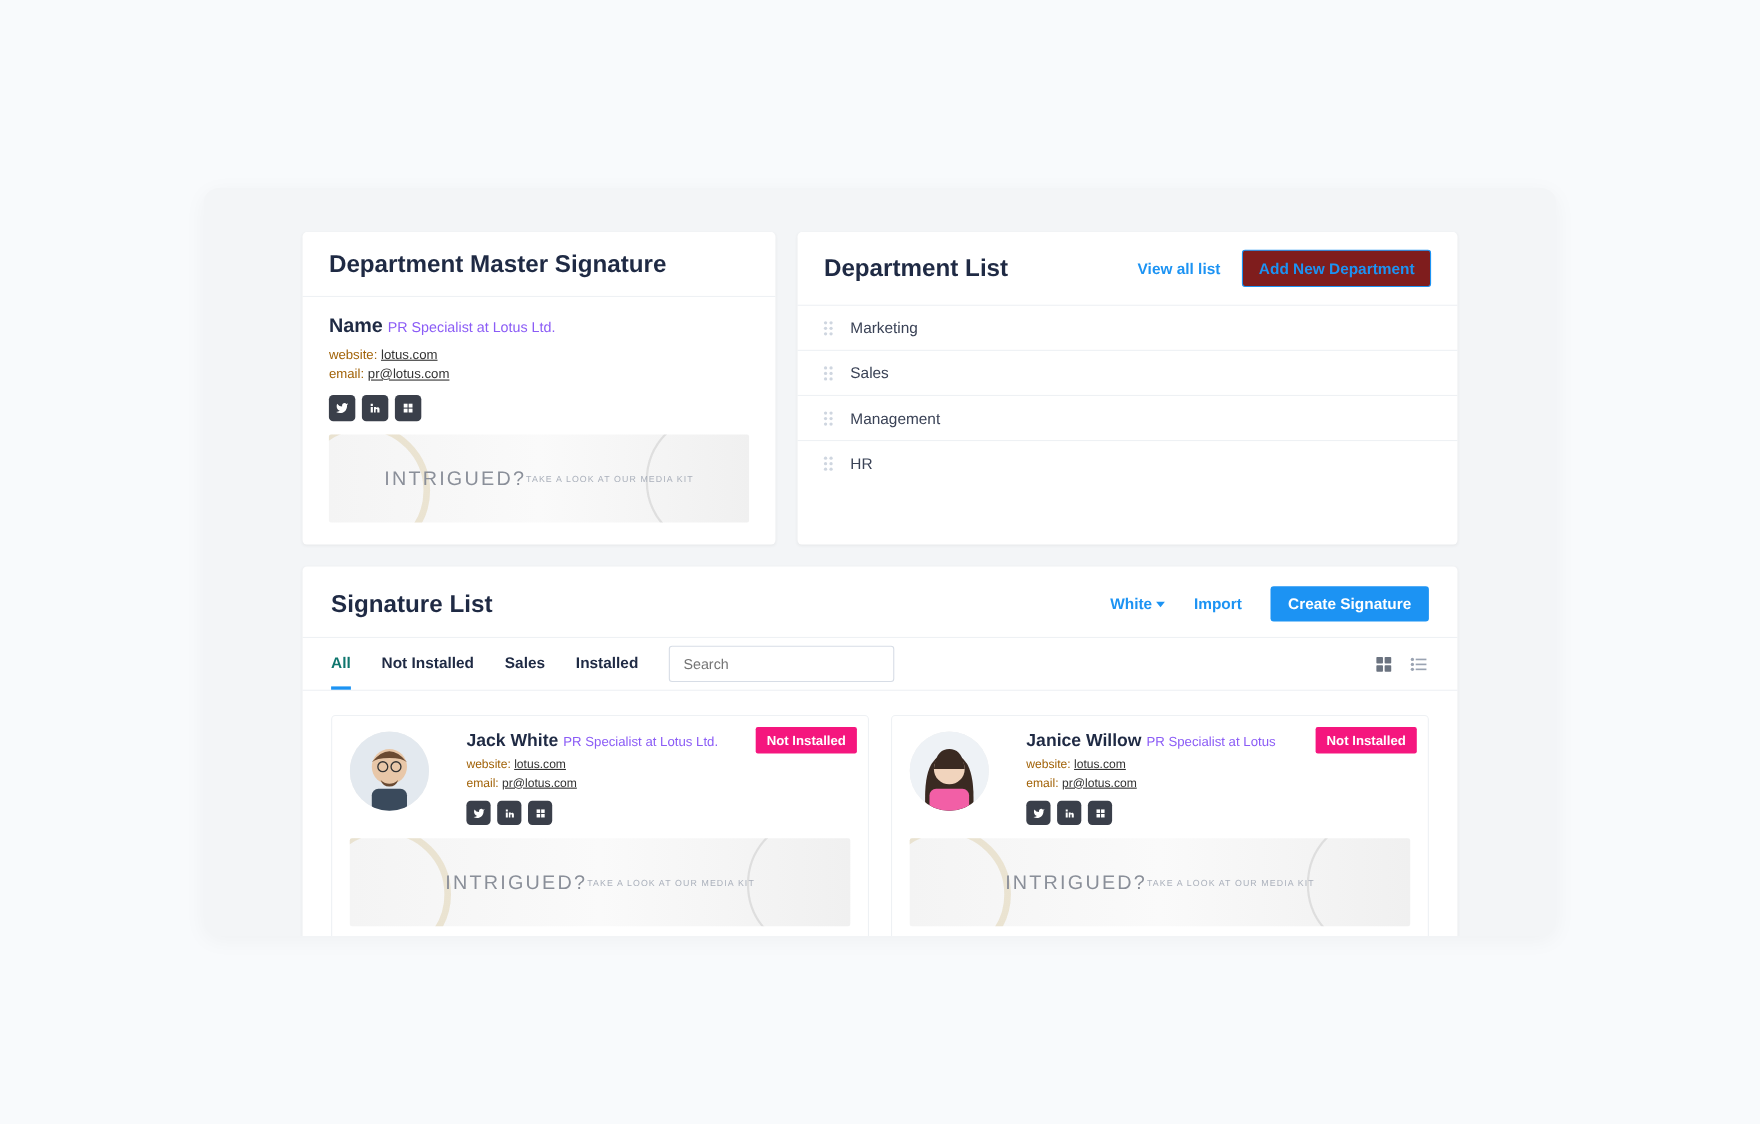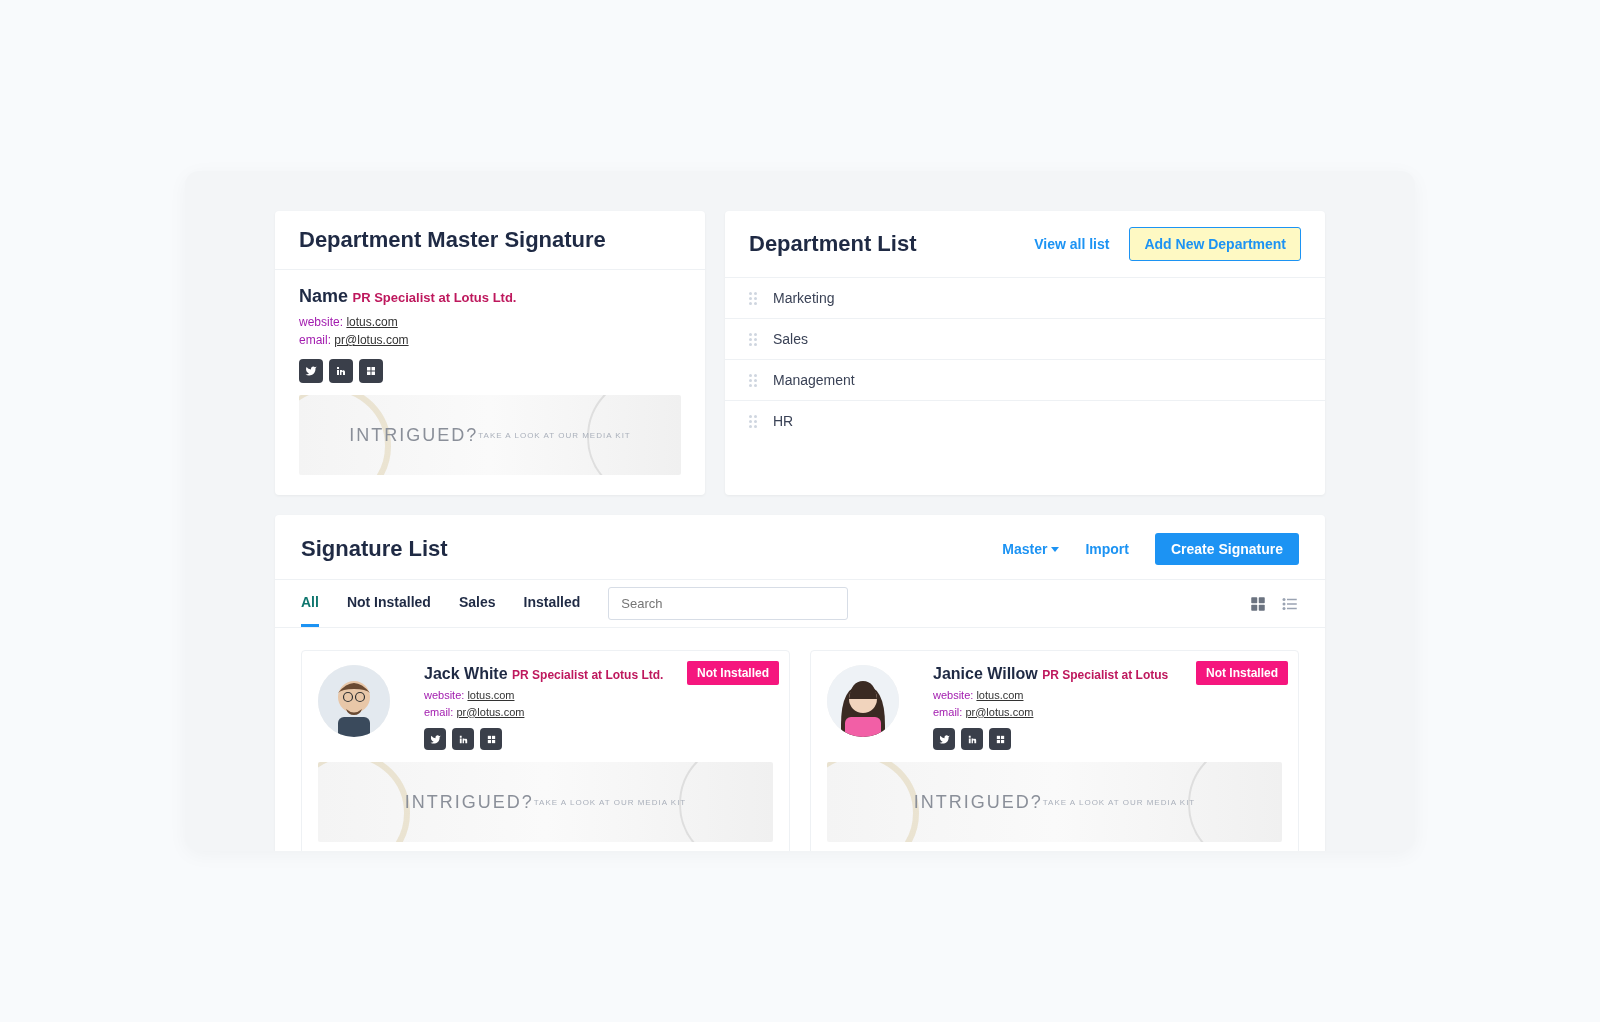--- a/index.html
+++ b/index.html
@@ -48,29 +48,29 @@
   }
   .card-body { padding: 16px 24px 20px 24px; }
   .sig-name {
     font-size: 18px;
     font-weight: 700;
     color: #1f2a44;
     display: inline;
   }
   .sig-role {
     font-size: 13px;
-    color: #be185d;
-    font-weight: 700;
+    color: #8b5cf6;
+    font-weight: 400;
   }
   .sig-meta {
     font-size: 12px;
     margin-top: 6px;
     line-height: 1.5;
   }
-  .meta-label { color: #a21caf; }
+  .meta-label { color: #a16207; }
   .meta-value { color: #333; text-decoration: underline; }
   .social-row {
     display: flex;
     gap: 6px;
     margin-top: 10px;
   }
   .social-btn {
     width: 24px;
     height: 24px;
     background: #3a3f4a;
@@ -125,21 +125,21 @@
   .link-btn {
     color: #1c93f3;
     font-size: 14px;
     font-weight: 600;
     text-decoration: none;
     cursor: pointer;
   }
   .outline-btn {
     border: 1px solid #1c93f3;
     color: #1c93f3;
-    background: #fef9c3;
+    background: #7f1d1d;
     font-size: 14px;
     font-weight: 600;
     padding: 8px 14px;
     border-radius: 3px;
     cursor: pointer;
   }
   .primary-btn {
     background: #1c93f3;
     color: #fff;
     font-size: 14px;
@@ -216,21 +216,21 @@
     border-bottom: 3px solid transparent;
   }
   .tab.active {
     color: #0f766e;
     border-bottom-color: #1c93f3;
   }
   .search-input {
     border: 1px solid #d7dde6;
     border-radius: 3px;
     padding: 8px 12px;
-    width: 240px;
+    width: 205px;
     font-size: 13px;
     margin-left: 28px;
   }
   .view-toggles {
     display: flex;
     gap: 14px;
     align-items: center;
   }
   .view-btn { color:#9aa3b2; cursor:pointer; display:flex; }
   .view-btn.active { color:#6b7380; }
@@ -383,21 +383,21 @@
           </div>
         </div>
     </div>
   </div>
 
   <div class="siglist-card">
     <div class="siglist-header">
       <div class="card-title">Signature List</div>
       <div class="siglist-actions">
         <a class="link-btn deploy-btn">
-          <span>Master</span>
+          <span>White</span>
           <span class="chev-down"></span>
         </a>
         <a class="link-btn">Import</a>
         <button class="primary-btn">Create Signature</button>
       </div>
     </div>
     <div class="siglist-toolbar">
       <div style="display:flex;align-items:center;">
         <div class="tabs" id="siglist-tabs">
             <div class="tab active">All</div>

